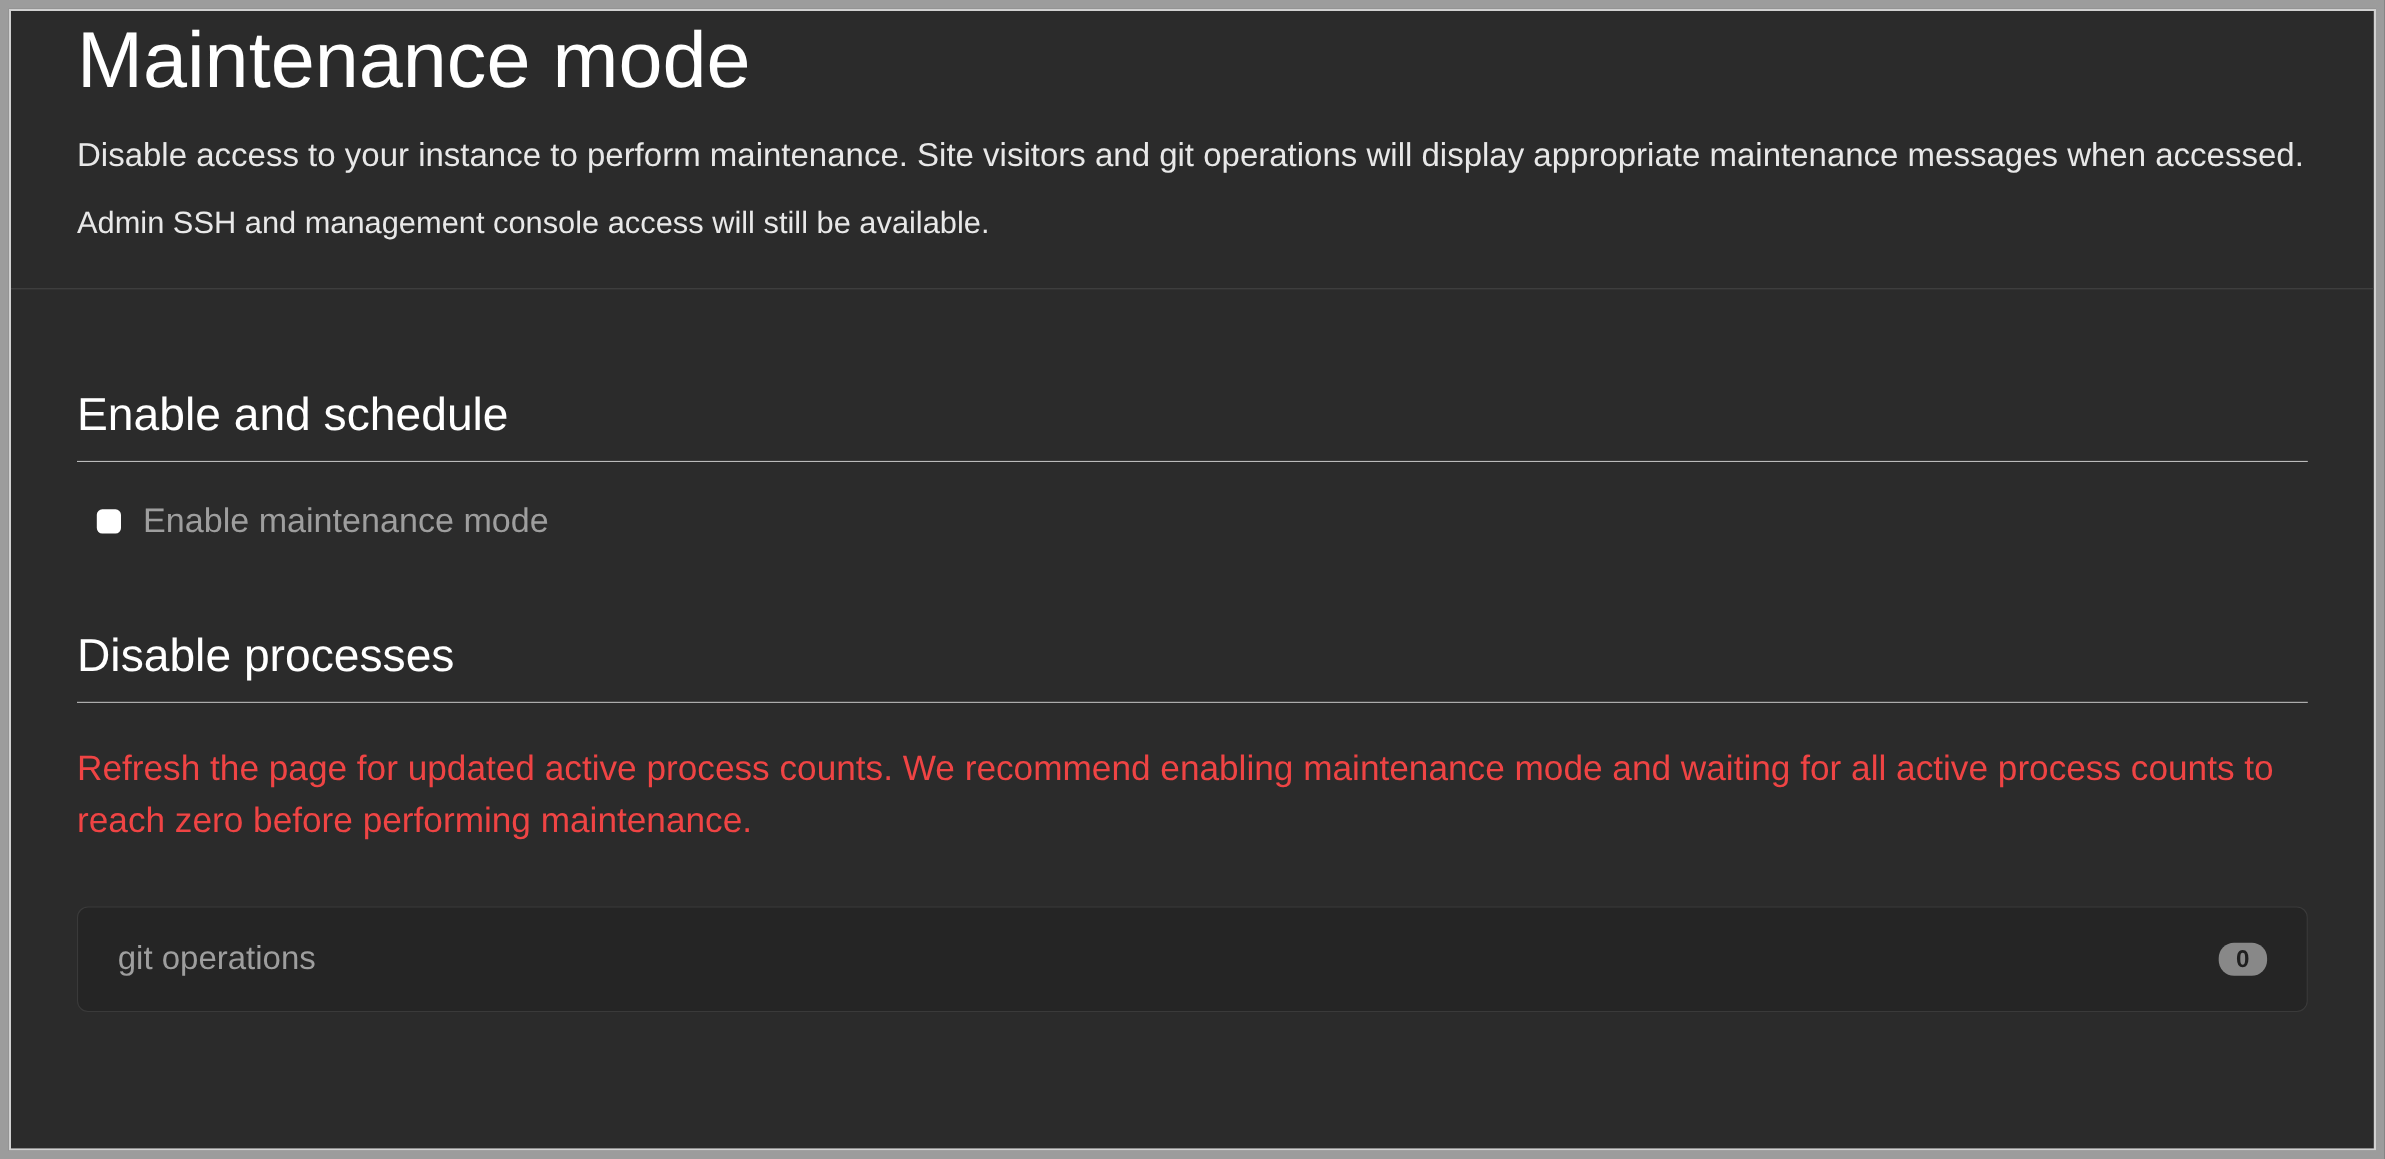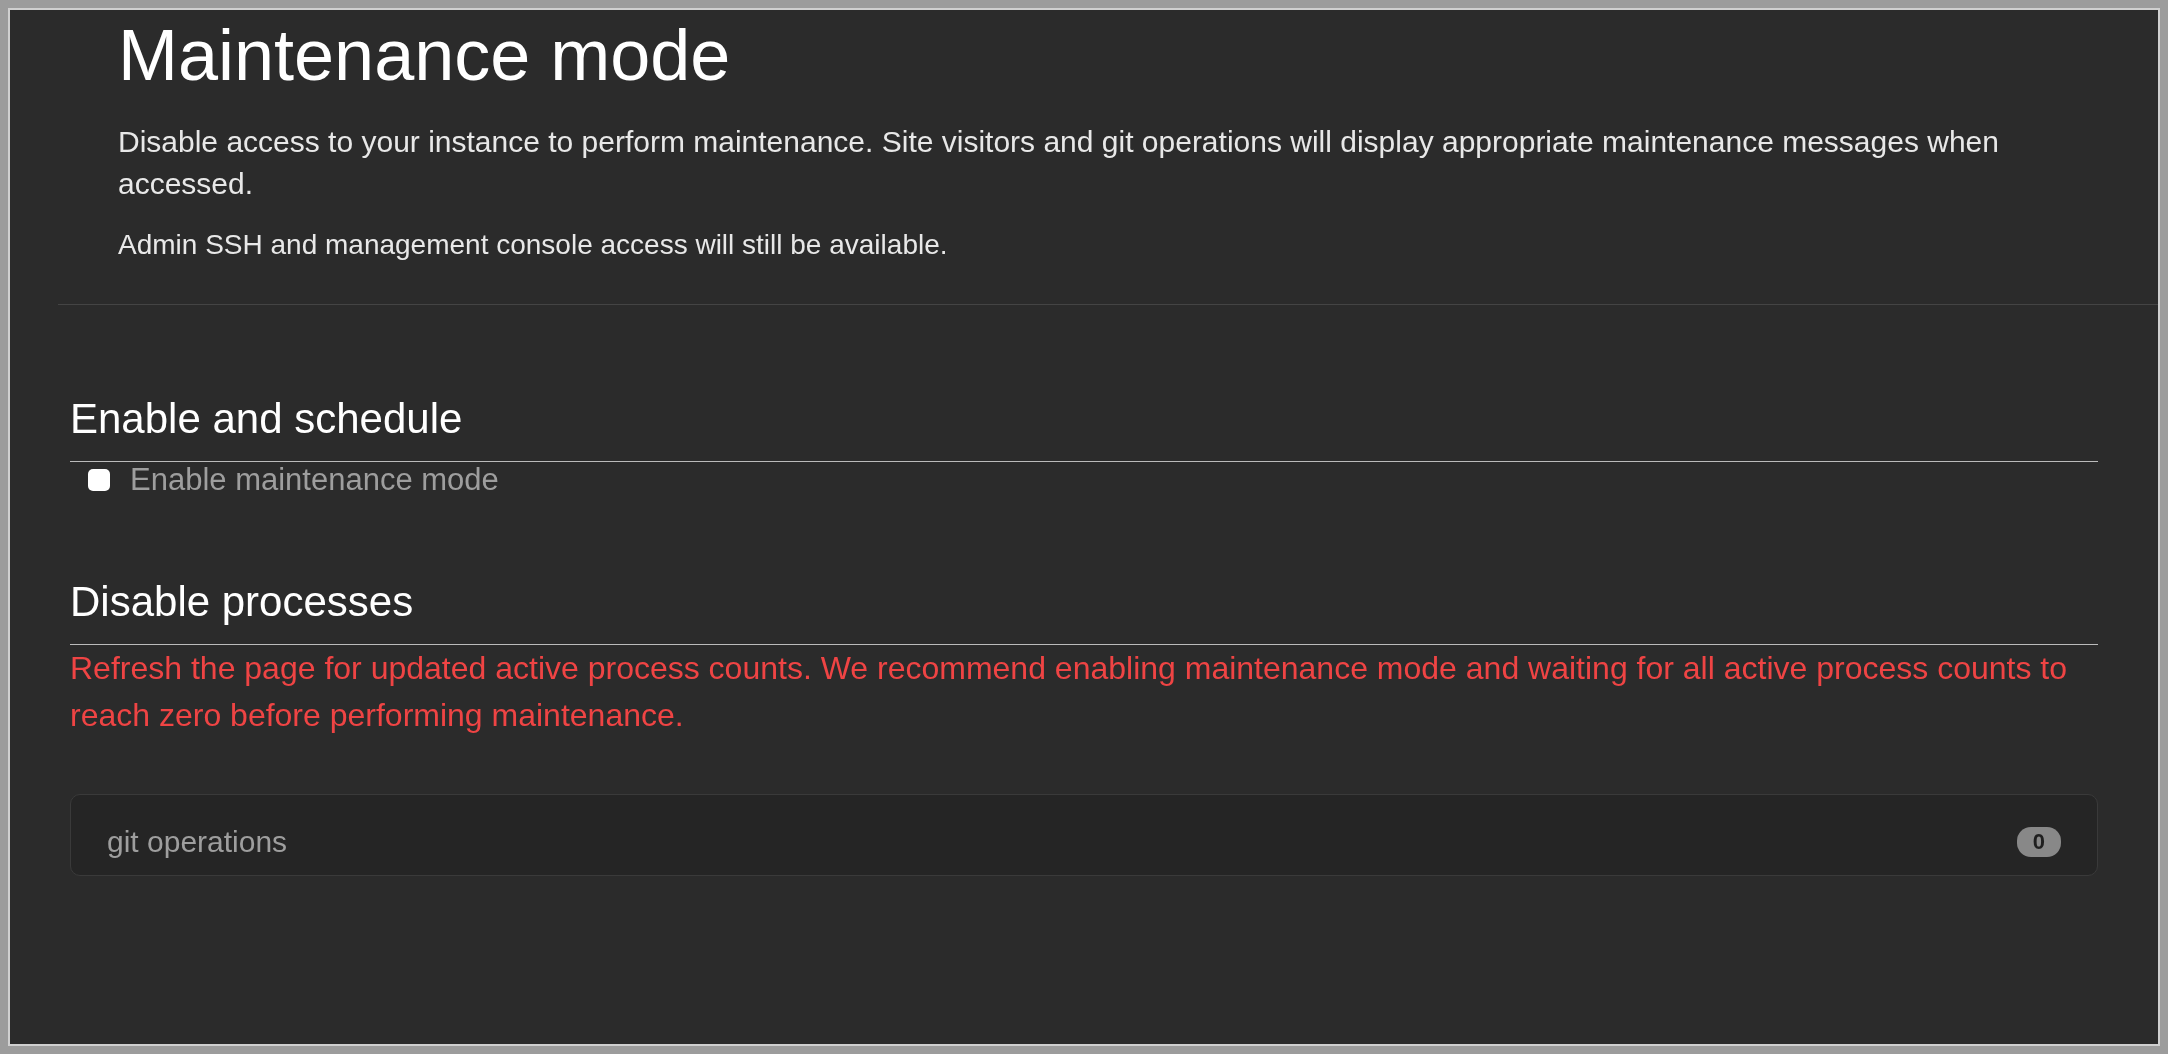--- a/index.html
+++ b/index.html
@@ -18,21 +18,20 @@
     .panel {
       background: #2b2b2b;
       border: 2px solid #d0d0d0;
       height: 100%;
       overflow: hidden;
       position: relative;
     }
     .header-section {
       padding: 0 60px 40px 60px;
       border-bottom: 1px solid #444;
-      margin-left: 48px;
     }
     .page-title {
       color: #ffffff;
       font-size: 72px;
       font-weight: 500;
       line-height: 1.1;
       margin-bottom: 26px;
       margin-top: 6px;
     }
     .subtitle {
@@ -50,20 +49,21 @@
     }
     .body-section {
       padding: 90px 60px 0 60px;
     }
     .section-heading {
       color: #ffffff;
       font-size: 42px;
       font-weight: 400;
       padding-bottom: 18px;
       border-bottom: 1px solid #bbb;
+      margin-bottom: 36px;
     }
     .enable-row {
       display: flex;
       align-items: flex-end;
       gap: 24px;
       padding-left: 18px;
       margin-bottom: 80px;
     }
     .checkbox-wrap {
       display: flex;
@@ -130,21 +130,21 @@
       color: #ef4444;
       font-size: 32px;
       font-weight: 400;
       line-height: 1.45;
       margin-bottom: 56px;
     }
     .process-card {
       background: #252525;
       border: 1px solid #3a3a3a;
       border-radius: 10px;
-      padding: 30px 36px 16px 36px;
+      padding: 30px 36px 30px 36px;
       display: flex;
       align-items: center;
       justify-content: space-between;
     }
     .process-name {
       color: #9e9e9e;
       font-size: 30px;
       font-weight: 400;
     }
     .badge {

